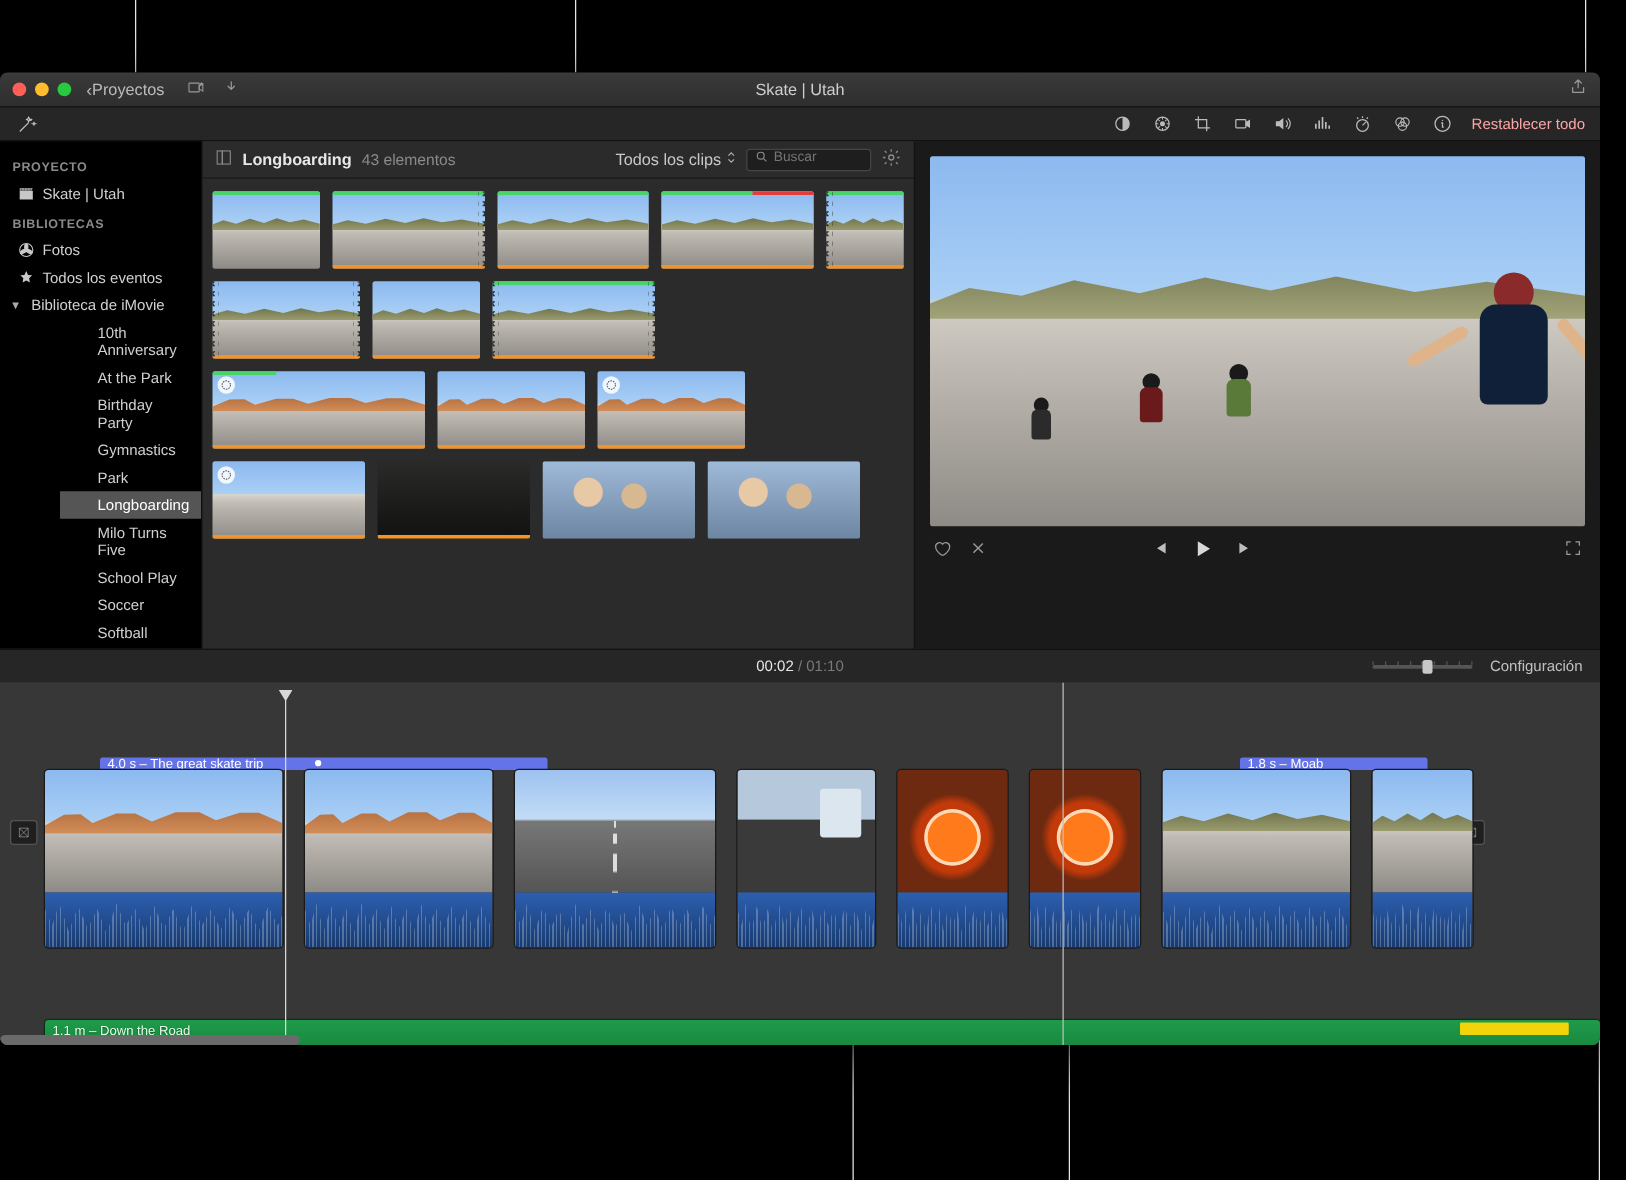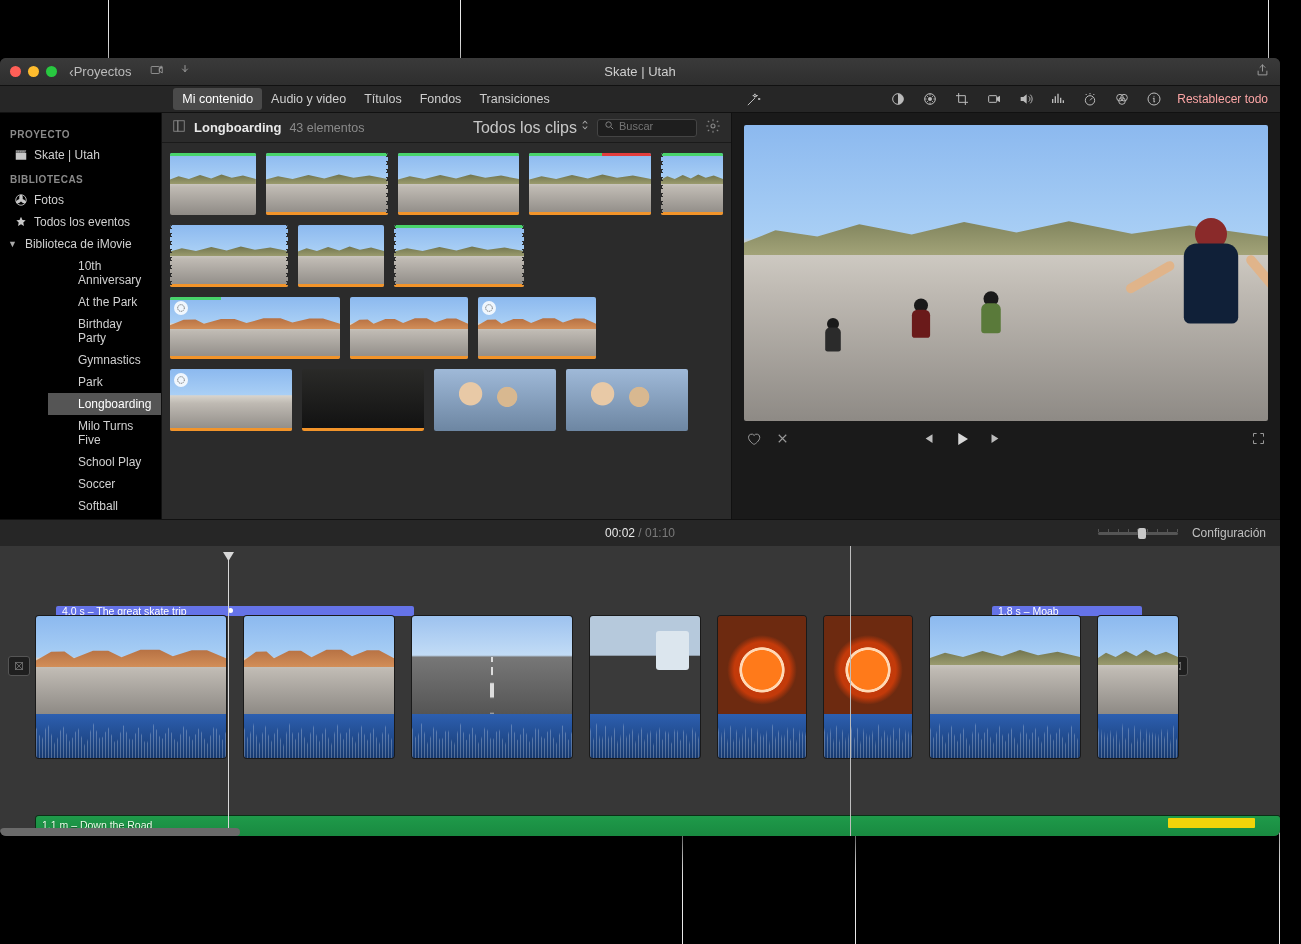--- a/index.html
+++ b/index.html
@@ -57,21 +57,21 @@
   .sb-item.sel{background:#555;color:#fff;border-radius:0;}
   .sb-disc{font-size:9px;color:#aaa;margin-right:2px;}
   .sb-ico{width:14px;height:14px;display:inline-flex;align-items:center;justify-content:center;}
   .sb-ico svg{width:14px;height:14px;fill:#c8c8c8;}
   
   .browser{flex:1;min-width:0;background:#2b2b2b;border-right:1px solid #111;display:flex;flex-direction:column;}
   .browser-hdr{height:30px;display:flex;align-items:center;padding:0 10px;gap:8px;border-bottom:1px solid #1a1a1a;}
   .bh-list{color:#8a8a8a;}
   .bh-title{color:#e8e8e8;font-weight:600;font-size:13px;}
   .bh-count{color:#8a8a8a;font-size:12.5px;}
-  .bh-filter{margin-left:auto;color:#c8c8c8;font-size:16px;display:flex;align-items:flex-start;gap:4px;}
+  .bh-filter{margin-left:auto;color:#c8c8c8;font-size:13px;display:flex;align-items:flex-start;gap:4px;}
   .bh-search{background:#1e1e1e;border:1px solid #444;border-radius:3px;height:18px;width:100px;display:flex;align-items:flex-start;padding:0 6px;color:#888;gap:4px;}
   .bh-search input{background:transparent;border:0;outline:0;color:#ccc;width:60px;font-size:11px;}
   .bh-gear{color:#8a8a8a;}
   .clips{flex:1;overflow:auto;padding:10px 8px;position:relative;}
   .clips::-webkit-scrollbar{width:10px;}
   .clips::-webkit-scrollbar-thumb{background:#555;border-radius:5px;}
   .cliprow{display:flex;gap:10px;margin-bottom:10px;}
   .clip{position:relative;height:62px;border-radius:2px;overflow:hidden;}
   .clip .bar{position:absolute;left:0;right:0;height:3px;}
   .clip .bar.top{top:0}.clip .bar.bot{bottom:0}
@@ -185,27 +185,20 @@
     </div>
     <div class="win-title">Skate | Utah</div>
     <div class="share">
       <svg viewBox="0 0 24 24" width="15" height="15">
           <path d="M12 3v10M8 7l4-4 4 4M5 13v6h14v-6" stroke="#999" stroke-width="1.6" fill="none" stroke-linecap="round" stroke-linejoin="round"></path>
         </svg>
     </div>
   </div>
 
   <div class="tabsrow">
-    <div class="left">
-      <div class="tab active">Mi contenido</div>
-      <div class="tab">Audio y video</div>
-      <div class="tab">Títulos</div>
-      <div class="tab">Fondos</div>
-      <div class="tab">Transiciones</div>
-    </div>
     <div class="right">
       <div class="vtool wand">
           <svg viewBox="0 0 24 24">
             <path d="M4 20l10-10m2-2l2-2M14 4l1 2 2 .5-2 .5-1 2-1-2-2-.5 2-.5zM20 10l.5 1 1 .3-1 .3-.5 1-.5-1-1-.3 1-.3z" stroke="#c0c0c0" stroke-width="1.4" fill="none"></path>
           </svg>
         </div>
       <div style="flex:1"></div>
       <div class="vtool">
           <svg viewBox="0 0 24 24">
             <circle cx="12" cy="12" r="8" fill="none" stroke="#bbb" stroke-width="1.5"></circle>
@@ -502,21 +495,21 @@
         </svg>
       </div>
     <div class="trans right" style="right:92px">
         <svg viewBox="0 0 24 24">
           <path d="M5 5h14v14H5z" fill="none" stroke="#aaa"></path>
           <path d="M5 5l14 14M5 19L19 5" stroke="#aaa"></path>
         </svg>
       </div>
 
     <div id="tl-titles">
-        <div class="tl-title" style="left: 56px; width: 358px; top: 60px; position: absolute;">4.0 s – The great skate trip<span class="dot" style="position: absolute; left: 166px; top: 2px;"></span></div>
+        <div class="tl-title" style="left: 80px; width: 358px; top: 60px; position: absolute;">4.0 s – The great skate trip<span class="dot" style="position: absolute; left: 166px; top: 2px;"></span></div>
         <div class="tl-title" style="left: 992px; width: 150px; top: 60px; position: absolute;">1.8 s – Moab</div>
       </div>
     <div class="tl-track" id="tl-track">
         <div class="tl-clip" style="width: 190px;">
           <div class="vid sc-road mesa"></div>
           <div class="wav"></div>
         </div>
         <div class="tl-clip" style="width: 150px;">
           <div class="vid sc-road mesa"></div>
           <div class="wav"></div>

